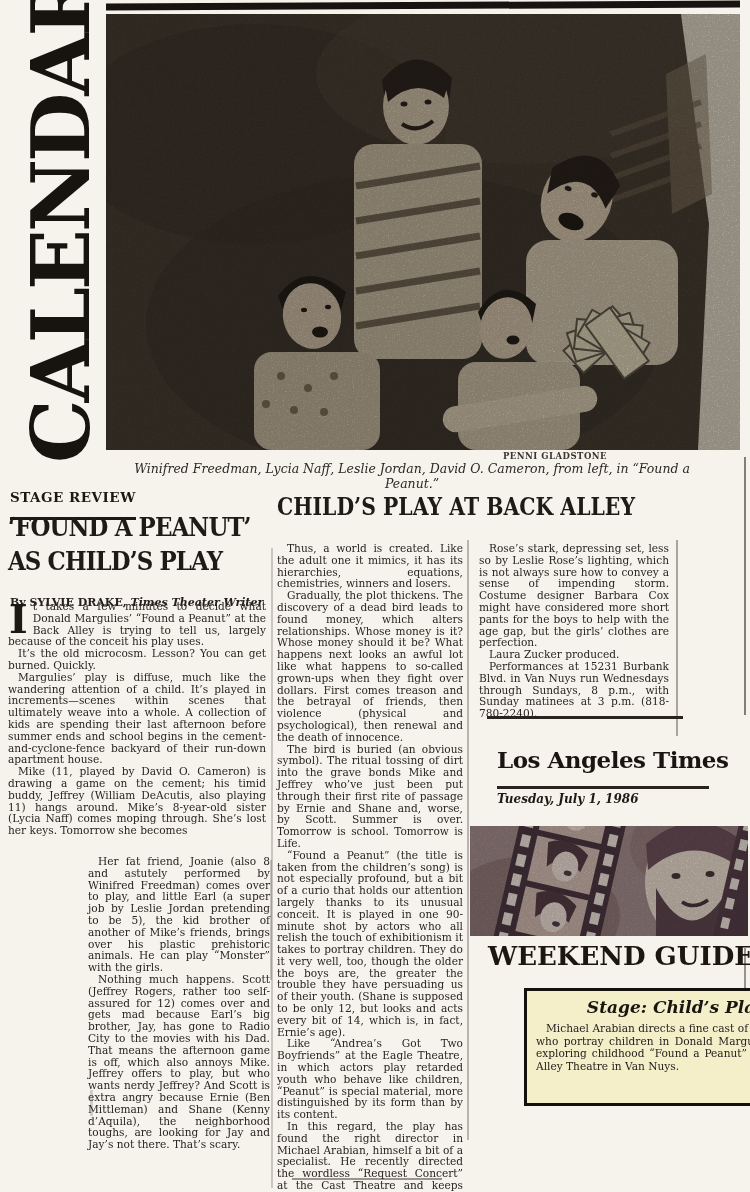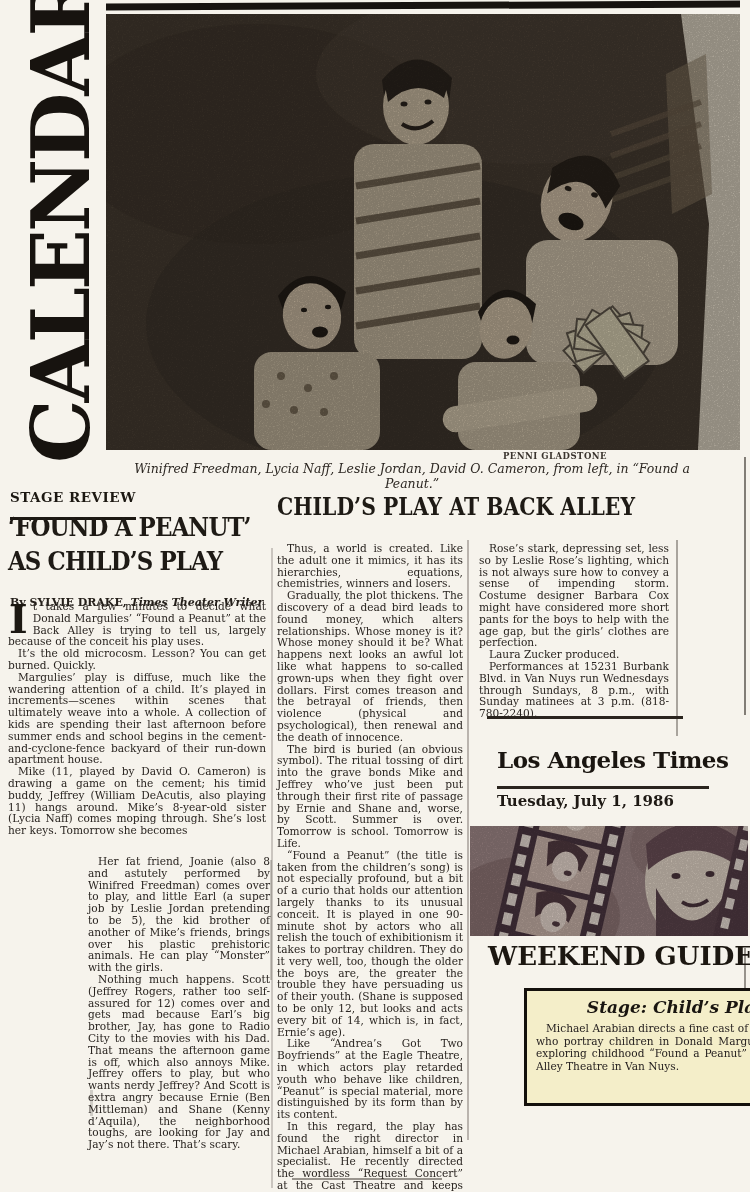--- a/index.html
+++ b/index.html
@@ -38,21 +38,21 @@
   .p{margin:0;text-indent:10px;font-size:10.6px;line-height:11.8px;text-align:justify;color:#292420;}
   .p.noind{text-indent:0;}
   .dropcap{float:left;font-size:40px;line-height:31px;font-weight:bold;padding:2px 5px 0 1px;color:#1c1812;}
   
   .jumphead{position:absolute;left:277px;top:492px;width:420px;
     font-size:24px;font-weight:bold;letter-spacing:0px;color:#1e1a15;
     transform:scaleX(.85);transform-origin:left top;white-space:nowrap;}
   
   .lat-name{position:absolute;left:497px;top:746px;width:220px;
     font-size:23px;font-weight:bold;letter-spacing:-0.5px;color:#1a1510;white-space:nowrap;}
-  .lat-date{position:absolute;left:497px;top:792px;font-size:15px;font-weight:bold;color:#1e1914;}
+  .lat-date{position:absolute;left:497px;top:792px;font-size:12px;font-weight:bold;color:#1e1914;font-style:italic;}
   
   .filmstrip{position:absolute;left:470px;top:826px;width:278px;height:110px;overflow:hidden;background:#9b8282;}
   .filmstrip svg{display:block;width:100%;height:100%;}
   
   .wg-title{position:absolute;left:488px;top:941px;width:258px;text-align:center;
     font-size:26px;font-weight:bold;letter-spacing:0px;color:#1c1711;white-space:nowrap;}
   .wg-box{position:absolute;left:477px;top:988px;width:304px;height:118px;
     background:#f4eec9;border:3px solid #14100c;padding:4px 9px;box-sizing:border-box;margin-left:47px;}
   .wg-box-title{text-align:center;font-size:17px;font-weight:bold;font-style:italic;color:#191510;margin:2px 0 5px;}
   .wg-box-text{font-size:10.6px;line-height:12.6px;text-align:justify;text-indent:10px;color:#262120;}

